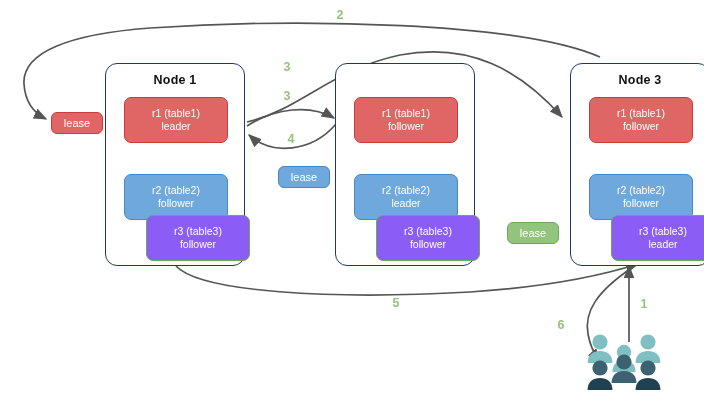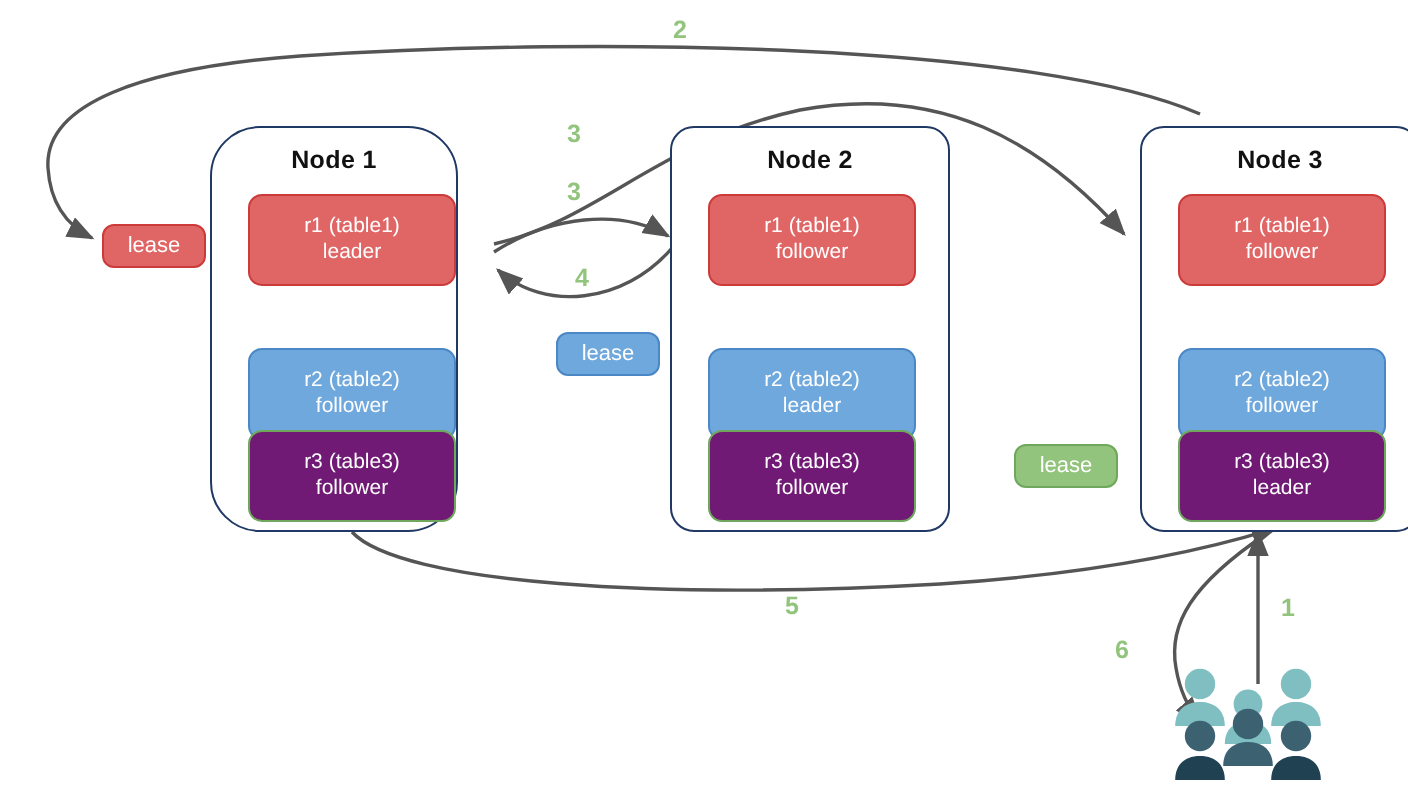--- a/index.html
+++ b/index.html
@@ -33,21 +33,21 @@
     box-sizing:border-box;
     display:flex;flex-direction:column;
     align-items:center;justify-content:center;
     color:#ffffff;
     font-size:10.5px;
     line-height:13px;
     text-align:center;
   }
   .rep-red{background:#e06666;border:1.4px solid #cc3a3a;}
   .rep-blue{background:#6fa8dc;border:1.4px solid #4a87c4;margin-top:18px;}
-  .rep-green{background:#701a75;border:1.4px solid #6fa85c;}
+  .rep-green{background:#8b5cf6;border:1.4px solid #6fa85c;margin-left:22px;}
 
   .lease{
     position:absolute;
     border-radius:6px;
     box-sizing:border-box;
     display:flex;align-items:center;justify-content:center;
     color:#ffffff;font-size:11px;
     height:22px;
   }
   .lease-red{background:#e06666;border:1.4px solid #cc3a3a;}
@@ -85,38 +85,37 @@
 
     <path d="M336,124 C312,152 272,156 249,135" fill="none" stroke="#555555" stroke-width="1.7" marker-end="url(#ah)"></path>
 
     <path d="M176,266 C200,292 330,300 470,292 C545,287 600,276 638,264" fill="none" stroke="#555555" stroke-width="1.7" marker-end="url(#ah)"></path>
 
     <path d="M629,342 L629,266" fill="none" stroke="#555555" stroke-width="1.7" marker-end="url(#ah)"></path>
 
     <path d="M633,267 C596,292 584,312 588,334 C590,346 594,354 600,361" fill="none" stroke="#555555" stroke-width="1.7" marker-end="url(#ah)"></path>
   </svg>
 
-  <div class="node-box" style="left:105px;top:63px;width:124px;height:203px;border-radius:25px;">
+  <div class="node-box" style="left:105px;top:63px;width:140px;height:203px;">
     <div class="node-title">Node 1</div>
     <div class="replica rep-red" style="top:33px;">
       <span>r1 (table1)</span>
       <span>leader</span>
     </div>
     <div class="replica rep-blue" style="top:92px;">
       <span>r2 (table2)</span>
       <span>follower</span>
     </div>
     <div class="replica rep-green" style="top:151px;">
       <span>r3 (table3)</span>
       <span>follower</span>
     </div>
   </div>
 
   <div class="node-box" style="left:335px;top:63px;width:140px;height:203px;">
-    <div class="node-title">Node 2</div>
     <div class="replica rep-red" style="top:33px;">
       <span>r1 (table1)</span>
       <span>follower</span>
     </div>
     <div class="replica rep-blue" style="top:92px;">
       <span>r2 (table2)</span>
       <span>leader</span>
     </div>
     <div class="replica rep-green" style="top:151px;">
       <span>r3 (table3)</span>

